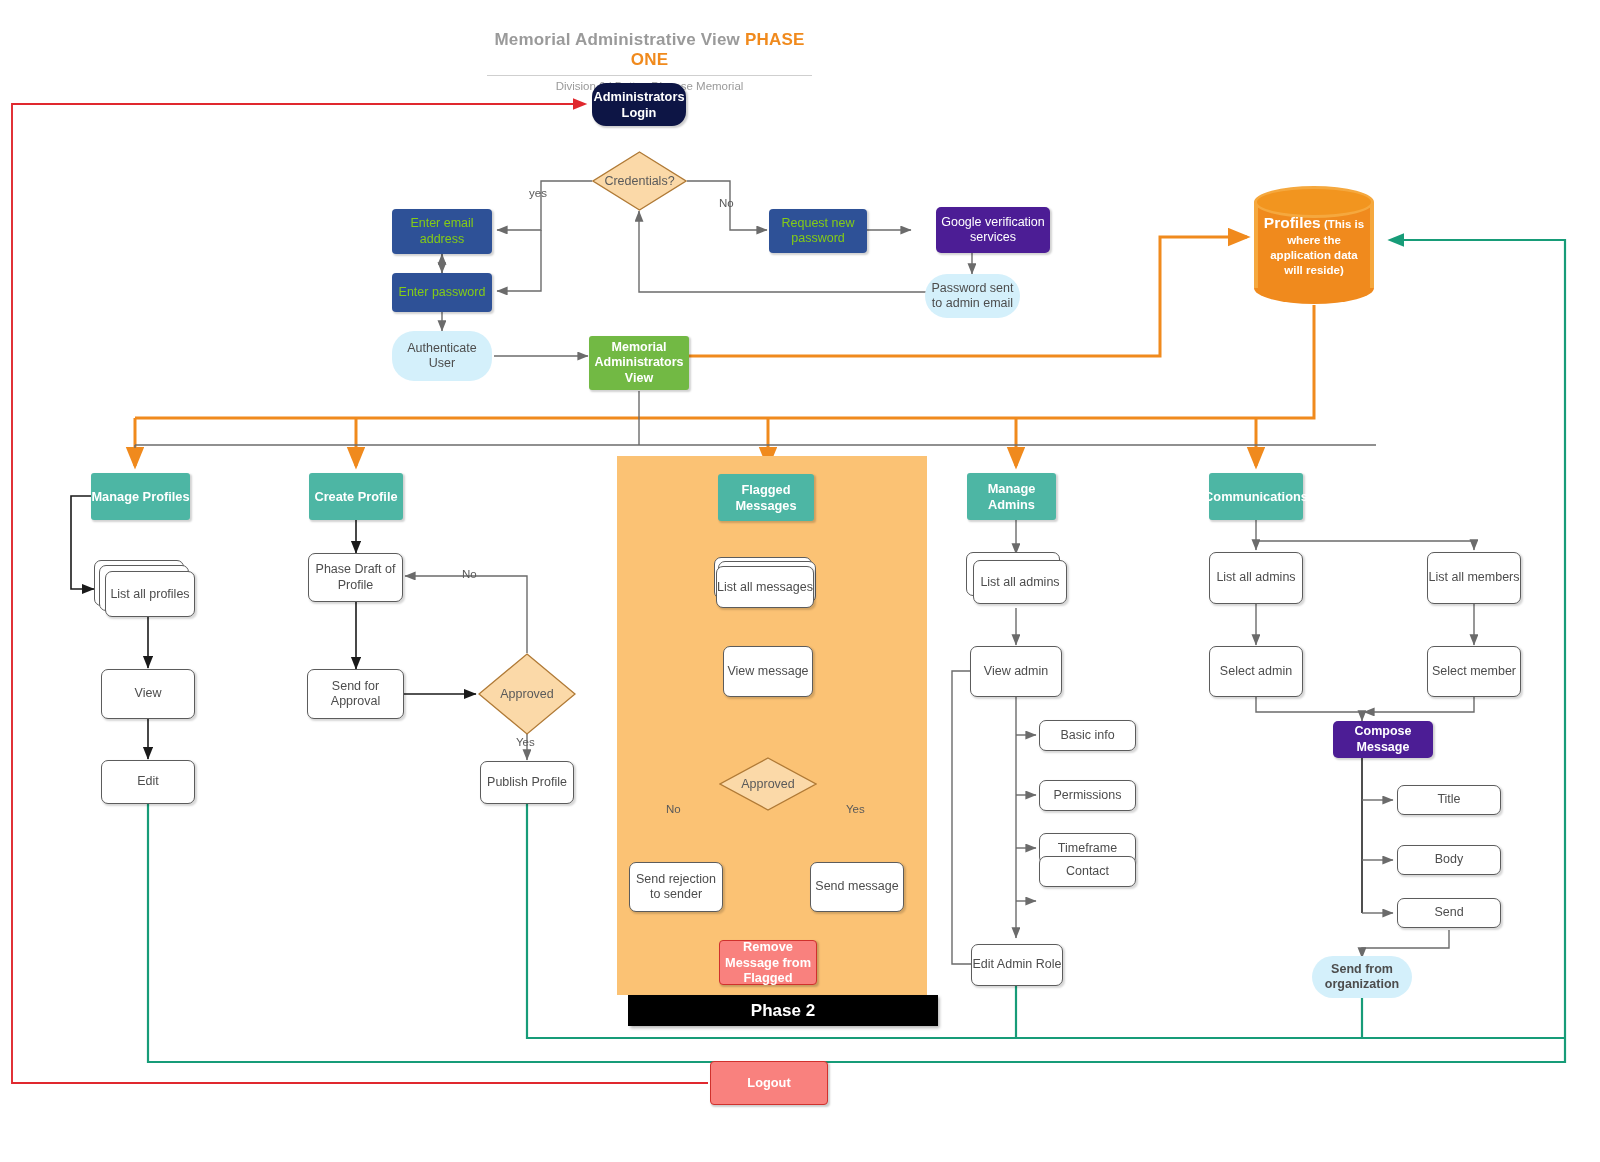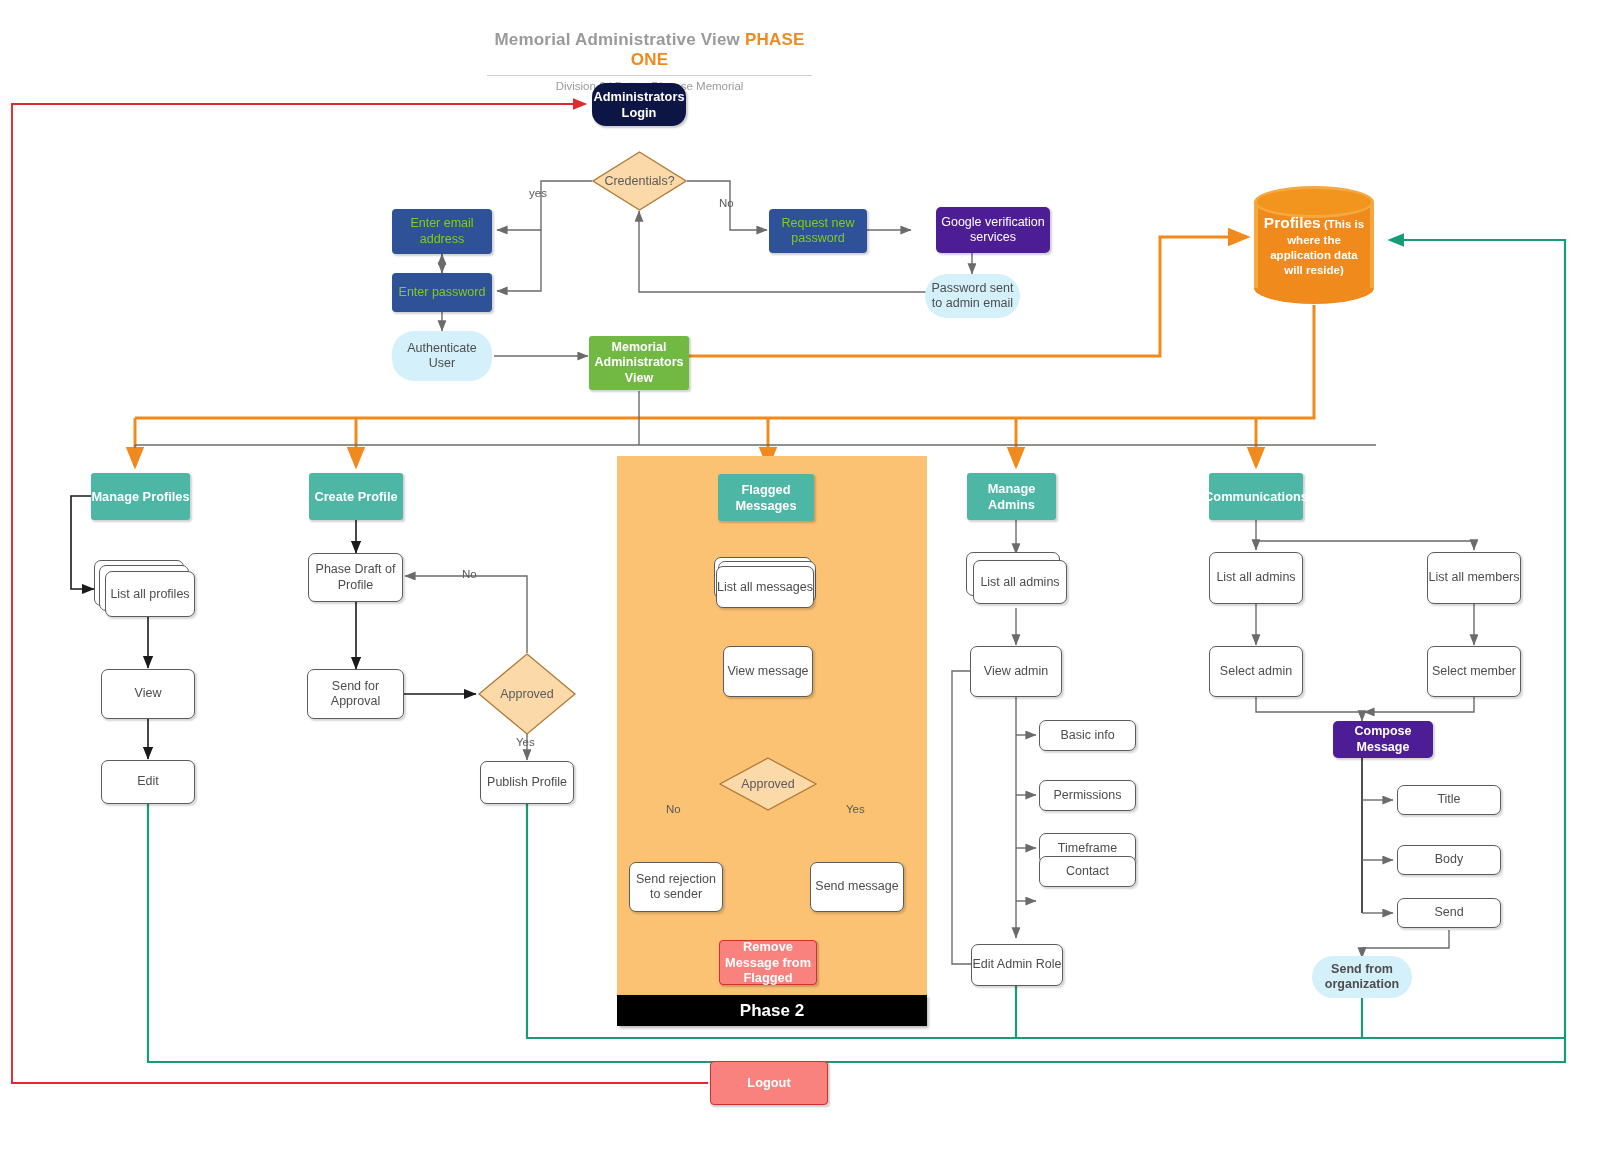--- a/index.html
+++ b/index.html
@@ -30,21 +30,21 @@
   .diamondwrap .dlabel{position:absolute;left:0;top:0;width:100%;height:100%;
         display:flex;align-items:center;justify-content:center;color:#5a5a5a;font-size:12.5px;}
   .stack{position:absolute;}
   .stack .sh{position:absolute;background:#ffffff;border:1.6px solid #5c5c5c;border-radius:7px;}
   .stack .front{position:absolute;background:#ffffff;border:1.6px solid #5c5c5c;border-radius:7px;
         display:flex;align-items:center;justify-content:center;color:#4d4d4d;font-size:12.5px;
         box-shadow:1.5px 1.5px 2px rgba(0,0,0,.16);}
   .panel{position:absolute;background:#fbc274;}
   .phasebar{position:absolute;background:#000000;color:#ffffff;font-weight:bold;font-size:17px;
         display:flex;align-items:center;justify-content:center;
-        box-shadow:1.5px 2px 3px rgba(0,0,0,.3);}
+        box-shadow:1.5px 2px 3px rgba(0,0,0,.3);margin-left:11px;}
   .cyl{position:absolute;}
   .cyl .body{position:absolute;left:0;top:16px;width:100%;height:calc(100% - 32px);
         background:#f08a1d;}
   .cyl .top{position:absolute;left:0;top:0;width:100%;height:32px;border-radius:50%;
         background:#f2951f;border:3px solid #f5a83e;box-sizing:border-box;}
   .cyl .bot{position:absolute;left:0;bottom:0;width:100%;height:32px;border-radius:50%;
         background:#f08a1d;}
   .cyl .sideL{position:absolute;left:0;top:16px;width:4px;height:calc(100% - 32px);background:#f5a83e;}
   .cyl .sideR{position:absolute;right:0;top:16px;width:4px;height:calc(100% - 32px);background:#f5a83e;}
   .cyl .txt{position:absolute;left:0;top:0;width:100%;height:100%;display:flex;

